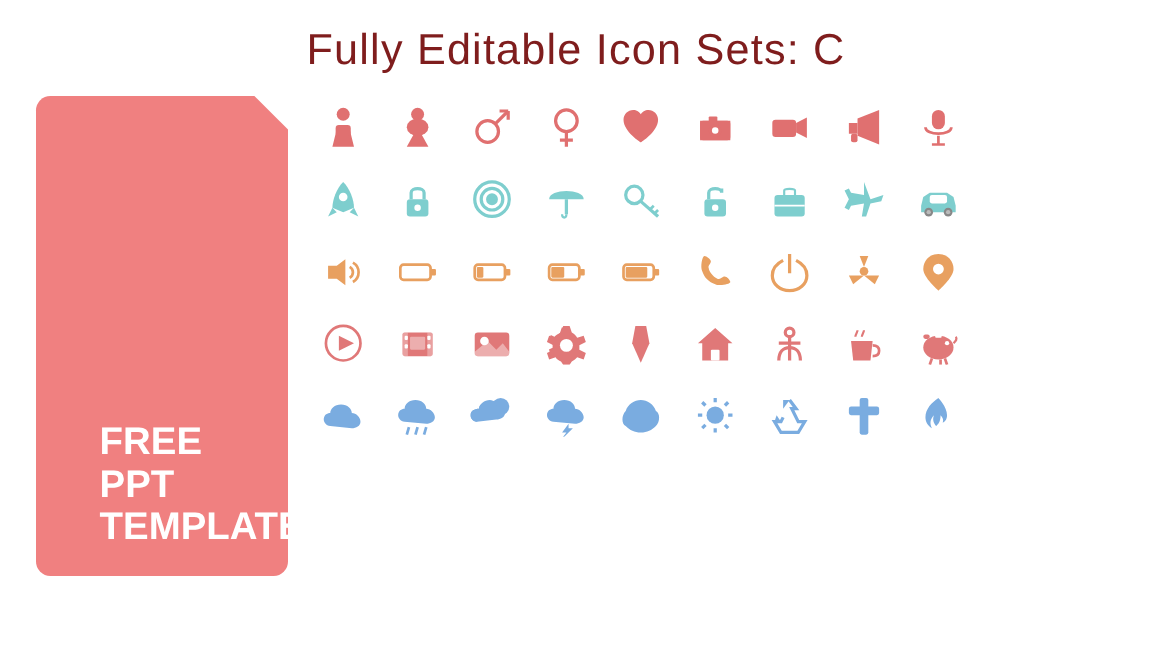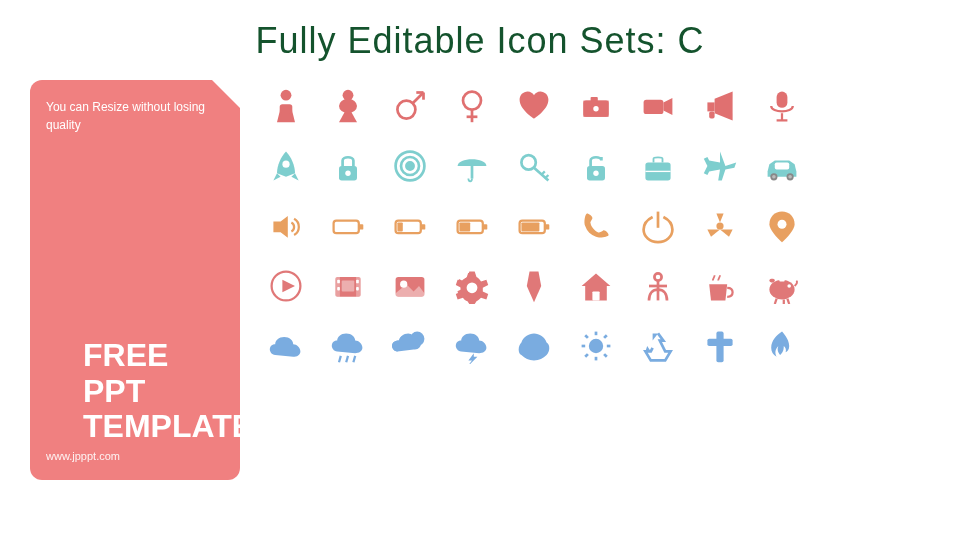--- a/index.html
+++ b/index.html
@@ -15,21 +15,21 @@
       width: 960px;
       height: 540px;
       position: relative;
       padding: 20px 30px;
     }
 
     .title {
       text-align: center;
       font-size: 36px;
       font-weight: 300;
-      color: #14532d;
+      color: #7f1d1d;
       margin-bottom: 18px;
       letter-spacing: 1px;
     }
 
     .content-area {
       display: flex;
       gap: 20px;
       align-items: flex-start;
     }
 
@@ -129,25 +129,23 @@
 </head>
 <body>
 
 <div class="page">
   <h1 class="title">Fully Editable Icon Sets: C</h1>
 
   <div class="content-area">
 
     <div class="sidebar-card">
       <div class="sidebar-info">
-        <p>You can Resize without losing quality</p>
       </div>
       <div class="sidebar-bottom">
         <div class="free-ppt">FREE<br>PPT<br>TEMPLATES</div>
-        <div class="website">www.jpppt.com</div>
       </div>
     </div>
 
     <div class="icons-area">
 
       <div class="icons-row row1">
 
         <div class="icon-item">
           <svg class="icon-svg" viewBox="0 0 40 40" fill="#e07070">
             <circle cx="20" cy="8" r="6"></circle>

